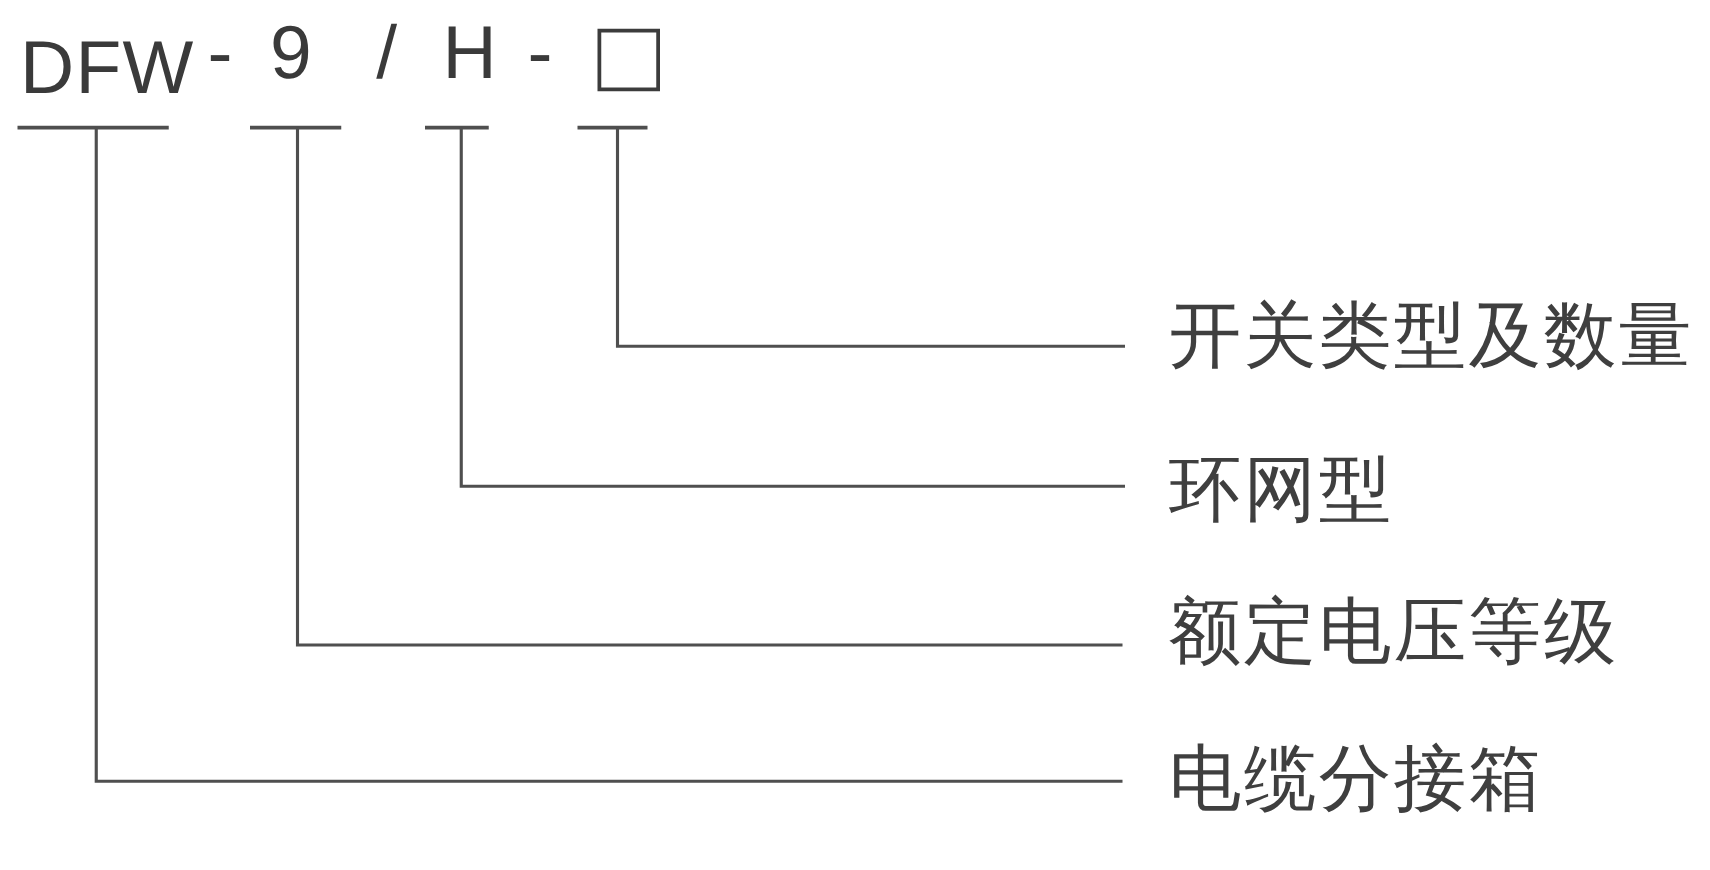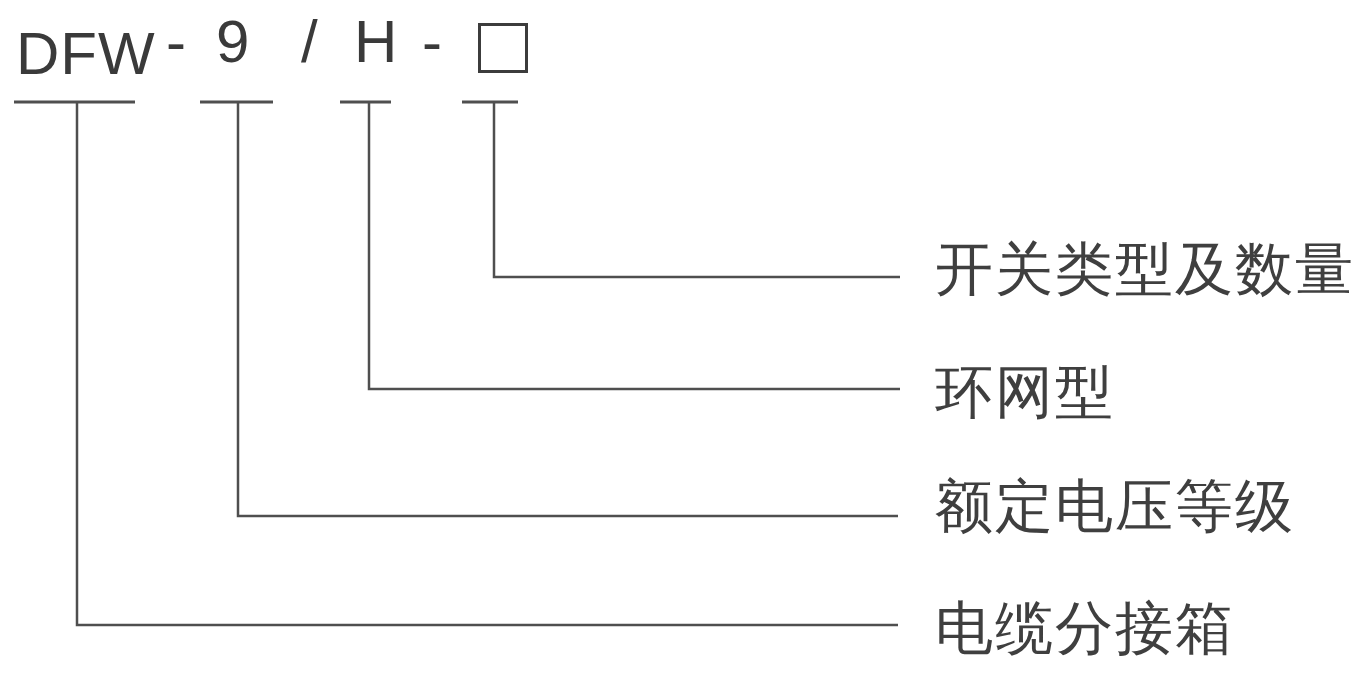--- a/index.html
+++ b/index.html
@@ -42,21 +42,21 @@
     left: 935px;
     font-size: 58px;
     line-height: 1;
     color: #3f3f3f;
     white-space: nowrap;
     letter-spacing: 2px;
   }
   .lbl-1 { top: 240px; }
   .lbl-2 { top: 363px; }
   .lbl-3 { top: 477px; }
-  .lbl-4 { top: 599px; }
+  .lbl-4 { top: 599px; font-family: Liberation Mono, monospace; }
 </style>
 </head>
 <body>
 
 <div class="canvas">
 
   <span class="code-seg" style="left:16px;  top:24px;">DFW</span>
   <span class="code-seg" style="left:166px; top:12px;">-</span>
   <span class="code-seg" style="left:216px; top:12px;">9</span>
   <span class="code-seg" style="left:301px; top:12px;">/</span>

